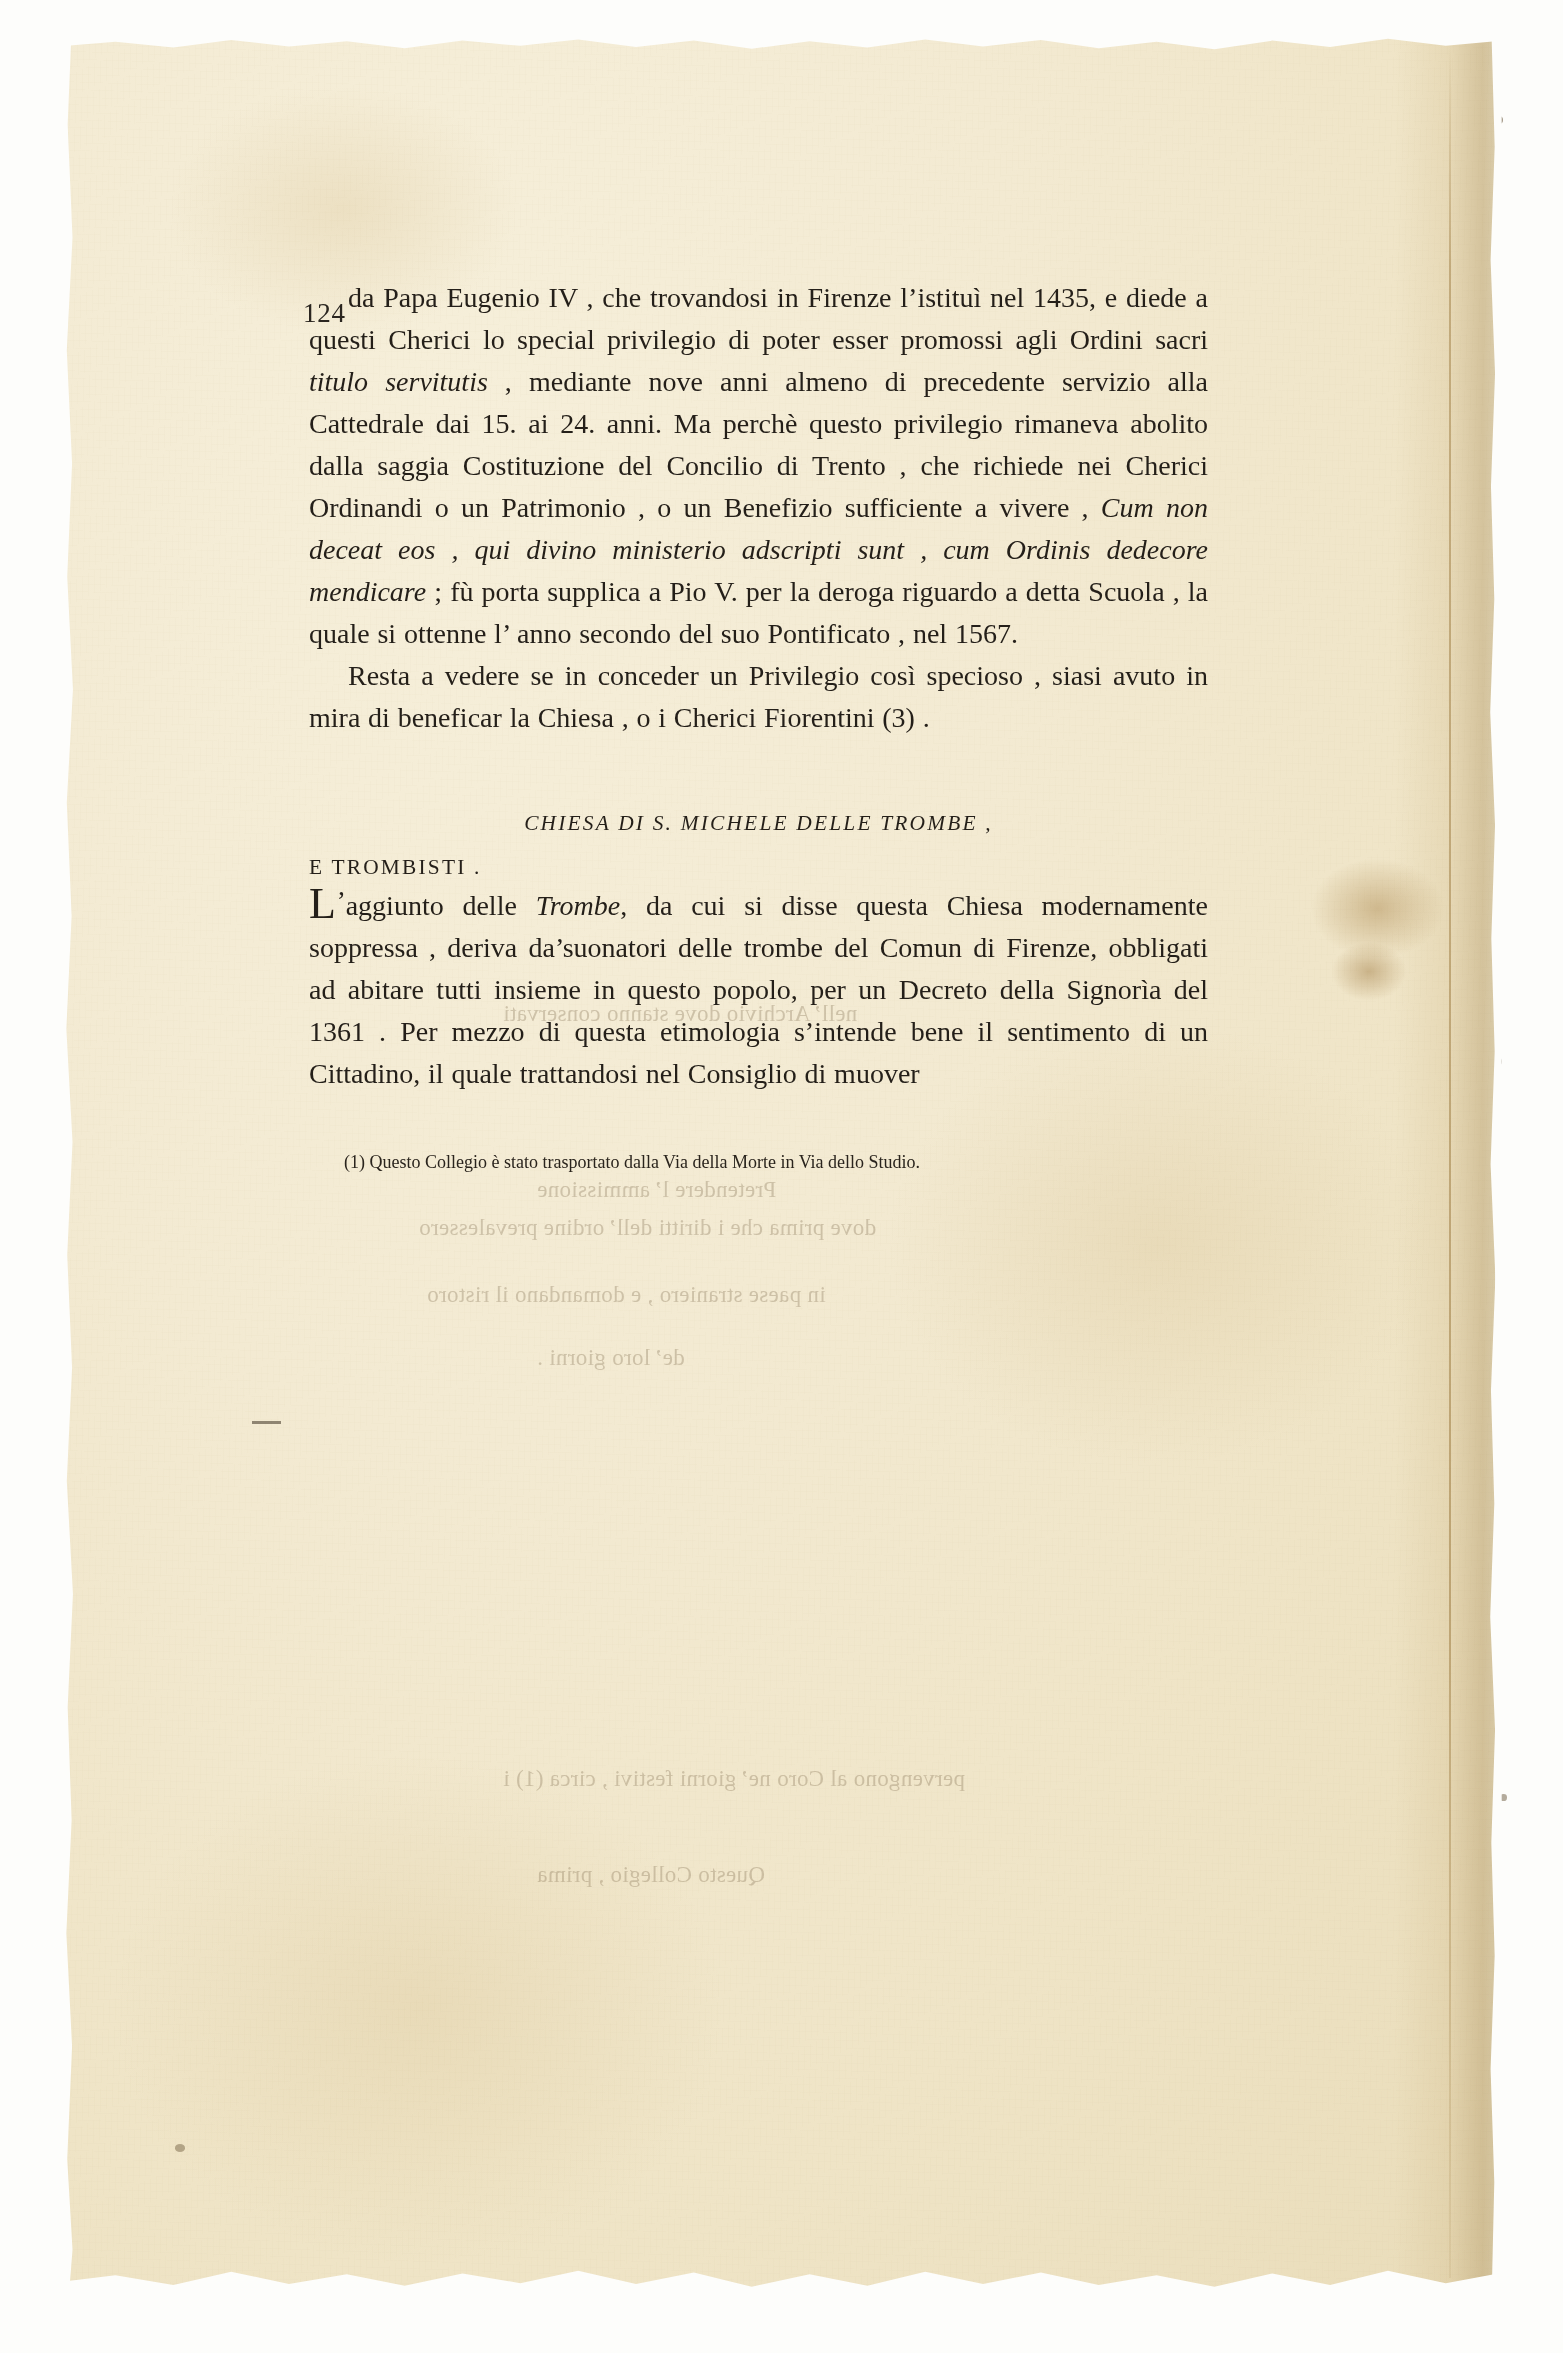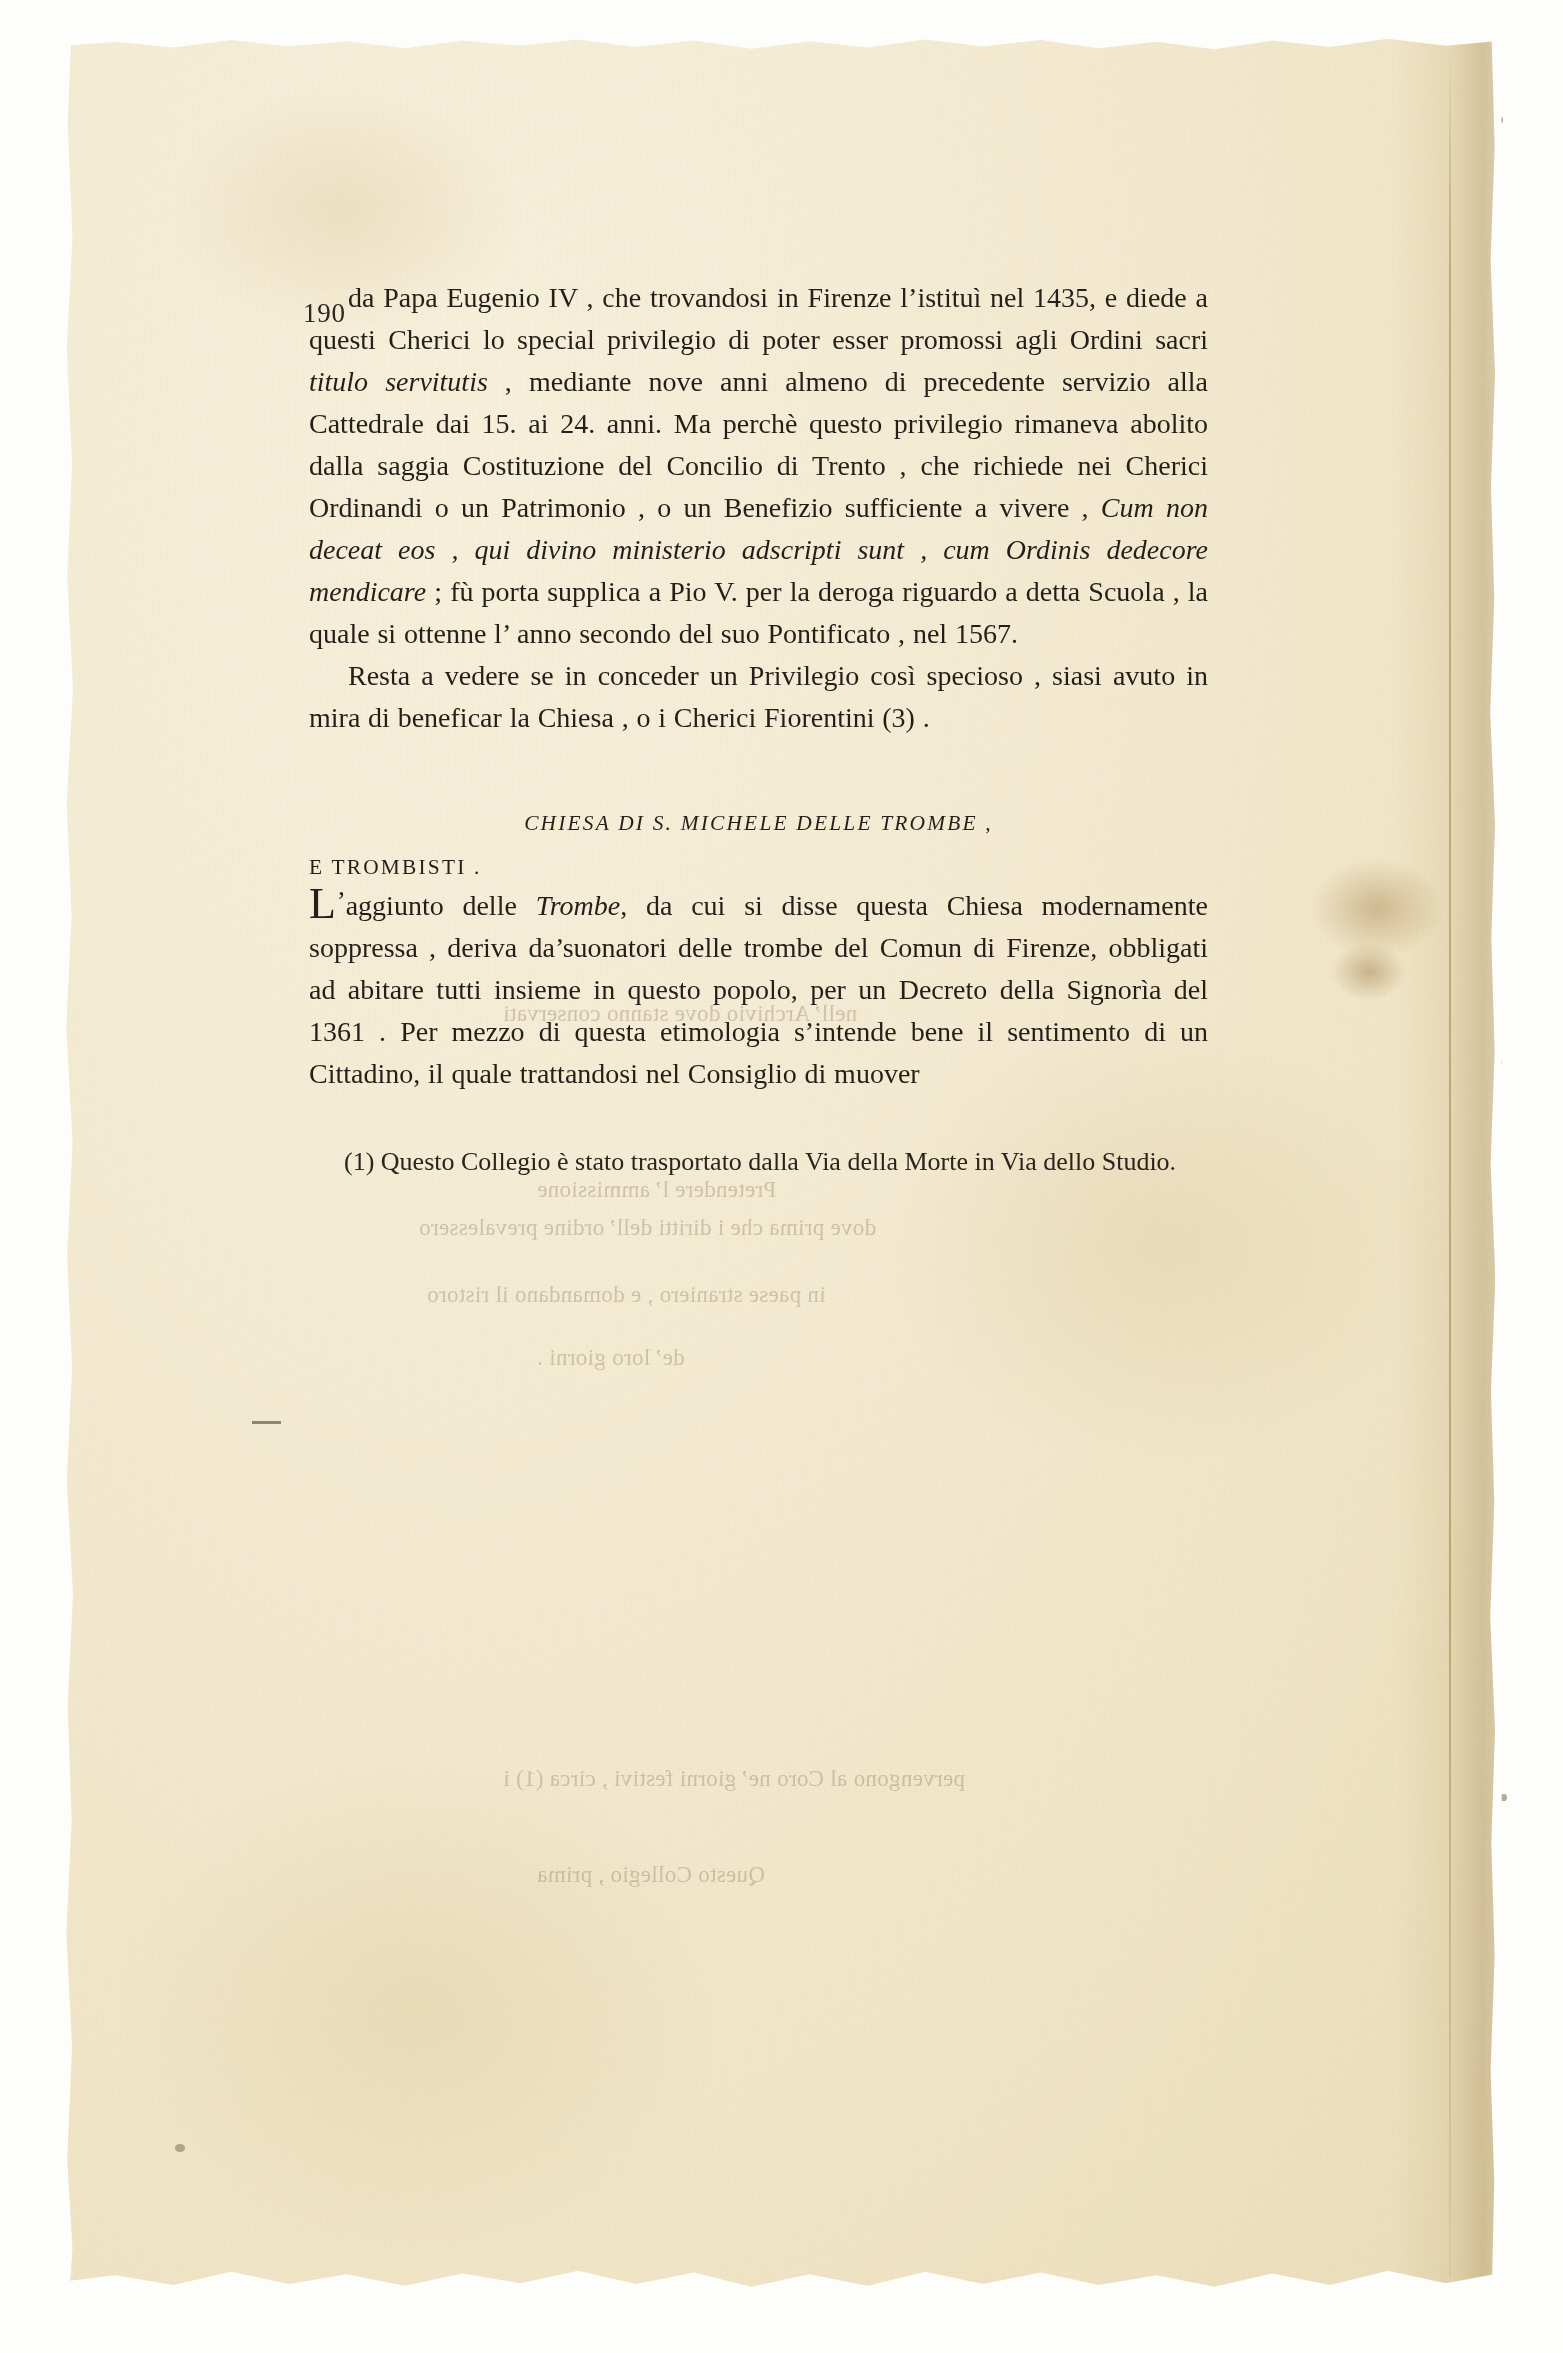--- a/index.html
+++ b/index.html
@@ -169,21 +169,21 @@
     left: 252px;
     top: 1421px;
     width: 29px;
     height: 2.5px;
     background: rgba(60,50,35,0.55);
   }
 
   .footnote-sep { height: 50px; }
   .footnote {
     margin: 0;
-    font-size: 26px;
+    font-size: 18px;
     line-height: 34px;
     color: #2a241d;
     text-align: justify;
     text-align-last: left;
   }
   .fn-ind { display: inline-block; width: 35px; }
 
   
   .fiber {
     position: absolute;
@@ -224,21 +224,21 @@
 
     <div class="gutter"></div>
     <div class="gutter-line"></div>
 
     <div class="edge-top"></div>
     <div class="edge-bottom"></div>
     <div class="edge-left"></div>
     <div class="edge-right"></div>
   </div>
 
-  <div class="folio">190</div>
+  <div class="folio">124</div>
 
   <div class="rule-dash"></div>
 
   <div class="textblock">
 
     <p class="body"><span class="ind"></span><span>da Papa Eugenio IV , che trovandosi in Firenze l’istituì nel 1435, e diede a questi Cherici lo special privilegio di poter esser promossi agli Ordini sacri </span><em>titulo servitutis</em><span> , mediante nove anni almeno di precedente servizio alla Cattedrale dai 15. ai 24. anni. Ma perchè questo privilegio rimaneva abolito dalla saggia Costituzione del Concilio di Trento , che richiede nei Cherici Ordinandi o un Patrimonio , o un Benefizio sufficiente a vivere , </span><em>Cum non deceat eos , qui divino ministerio adscripti sunt , cum Ordinis dedecore mendicare</em><span> ; fù porta supplica a Pio V. per la deroga riguardo a detta Scuola , la quale si ottenne l’ anno secondo del suo Pontificato , nel 1567.</span></p>
 
     <p class="body"><span class="ind"></span><span>Resta a vedere se in conceder un Privilegio così specioso , siasi avuto in mira di beneficar la Chiesa , o i Cherici Fiorentini (3) .</span></p>
 
     <div class="heading">Chiesa di S. Michele delle Trombe ,</div>

